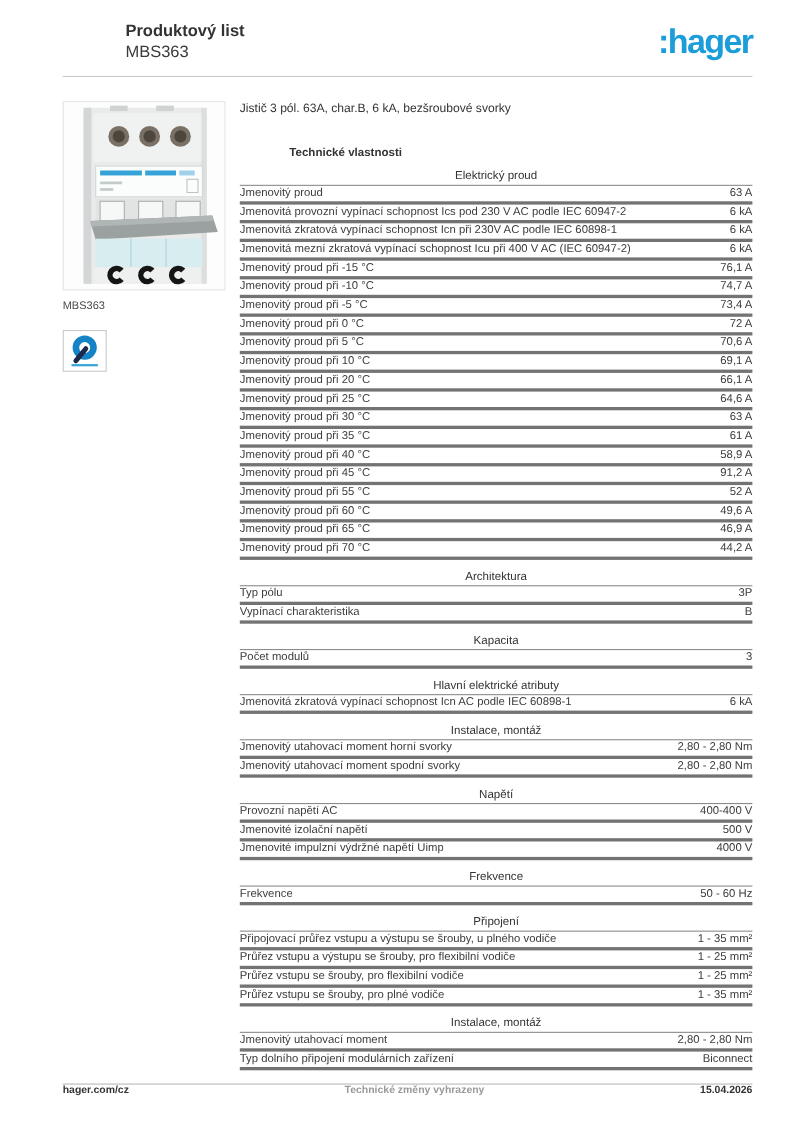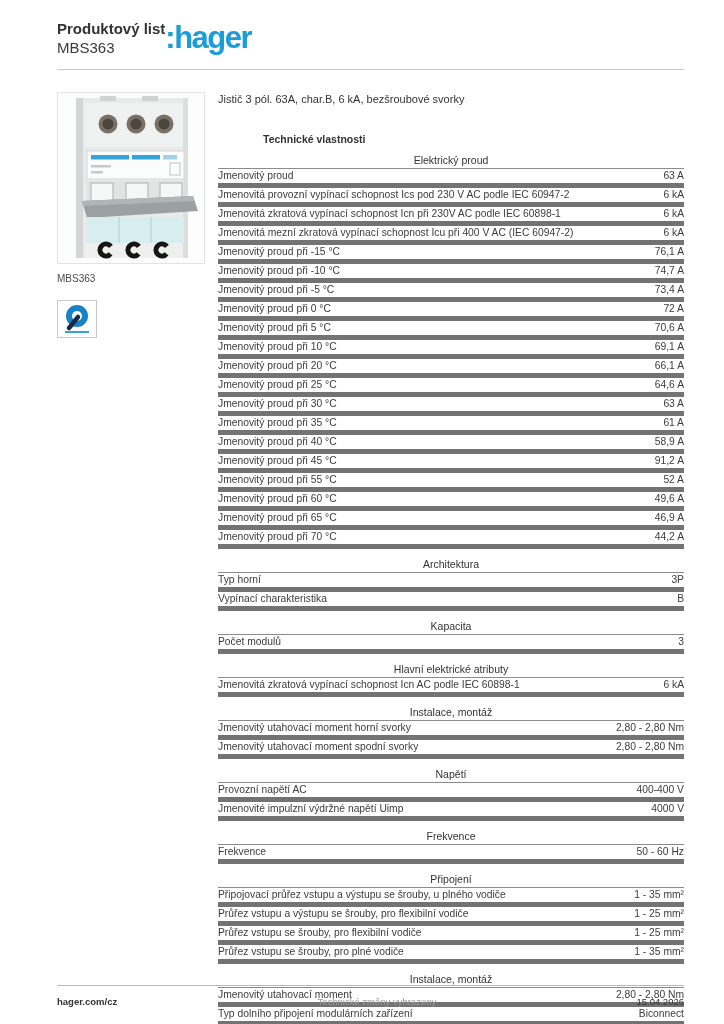--- a/index.html
+++ b/index.html
@@ -7,22 +7,23 @@
   body {
     width: 724px; height: 1024px;
     position: relative; overflow: hidden;
     font-family: "Liberation Sans", "DejaVu Sans", sans-serif;
     color: #3a3a3a;
   }
   .page { width: 724px; height: 1024px; position: relative; }
 
   
   .header {
-    display: flex; align-items: flex-start;
-    padding: 20px 40px 0 57px;
+    display: flex; justify-content: space-between; align-items: flex-start;
+    padding: 20px 40px 0 76px;
+    margin-left: 38px;
   }
   .doc-type { font-size: 15px; font-weight: bold; color: #333; line-height: 1.25; }
   .product-code { font-size: 15px; color: #3a3a3a; line-height: 1.25; }
   .brand-logo {
     font-size: 31px; font-weight: bold; color: #1a9dd9;
     letter-spacing: -1.5px; line-height: 1; margin-top: 2px;
   }
   .header-divider {
     border: none; border-top: 1px solid #c9c9c9;
     margin: 11px 40px 0 57px;
@@ -51,36 +52,36 @@
   .spec-groups { margin-top: 3px; }
   .spec-group { margin-top: 9px; }
   .group-title {
     font-size: 10.5px; font-weight: normal; color: #333;
     line-height: 13px; padding-bottom: 1px;
     border-bottom: 1px solid #8c8c8c;
     text-align: center;
   }
   .spec-row {
     display: flex; justify-content: space-between; align-items: center;
-    border-bottom: 5px solid #737373;
+    border-bottom: 3px solid #737373;
     padding: 1px 0; font-size: 10.3px; line-height: 12px;
   }
   .spec-label { color: #3c3c3c; overflow: hidden; white-space: nowrap; }
   .spec-value { color: #3c3c3c; white-space: nowrap; padding-left: 10px; }
 
   
   .footer {
     position: absolute; left: 57px; right: 40px; top: 985px;
-    border-top: 1px solid #b9b9b9; padding-top: 10px;
+    border-top: 1px solid #b9b9b9; padding-top: 0;
     display: flex; justify-content: space-between; align-items: baseline;
     font-size: 9.5px;
   }
   .footer-left { font-weight: bold; color: #333; }
-  .footer-center { color: #9a9a9a; }
-  .footer-right { font-weight: normal; color: #333; }
+  .footer-center { color: #9a9a9a; font-weight: bold; }
+  .footer-right { font-weight: bold; color: #333; }
 </style>
 </head>
 <body>
 
 <div class="page">
 
   <div class="header">
     <div>
       <div class="doc-type">Produktový list</div>
       <div class="product-code">MBS363</div>
@@ -230,21 +231,21 @@
               <span class="spec-value">46,9 A</span>
             </div>
             <div class="spec-row">
               <span class="spec-label">Jmenovitý proud při 70 °C</span>
               <span class="spec-value">44,2 A</span>
             </div>
           </div>
           <div class="spec-group">
             <div class="group-title">Architektura</div>
             <div class="spec-row">
-              <span class="spec-label">Typ horní</span>
+              <span class="spec-label">Typ pólu</span>
               <span class="spec-value">3P</span>
             </div>
             <div class="spec-row">
               <span class="spec-label">Vypínací charakteristika</span>
               <span class="spec-value">B</span>
             </div>
           </div>
           <div class="spec-group">
             <div class="group-title">Kapacita</div>
             <div class="spec-row">
@@ -268,20 +269,24 @@
             <div class="spec-row">
               <span class="spec-label">Jmenovitý utahovací moment spodní svorky</span>
               <span class="spec-value">2,80 - 2,80 Nm</span>
             </div>
           </div>
           <div class="spec-group">
             <div class="group-title">Napětí</div>
             <div class="spec-row">
               <span class="spec-label">Provozní napětí AC</span>
               <span class="spec-value">400-400 V</span>
+            </div>
+            <div class="spec-row">
+              <span class="spec-label">Jmenovité izolační napětí</span>
+              <span class="spec-value">500 V</span>
             </div>
             <div class="spec-row">
               <span class="spec-label">Jmenovité impulzní výdržné napětí Uimp</span>
               <span class="spec-value">4000 V</span>
             </div>
           </div>
           <div class="spec-group">
             <div class="group-title">Frekvence</div>
             <div class="spec-row">
               <span class="spec-label">Frekvence</span>

